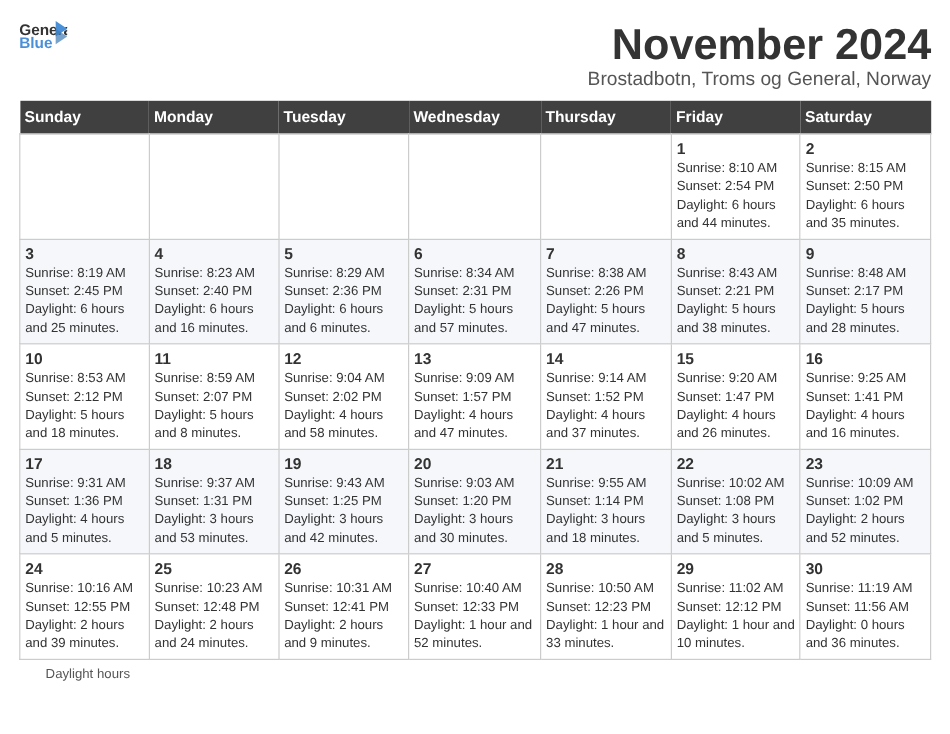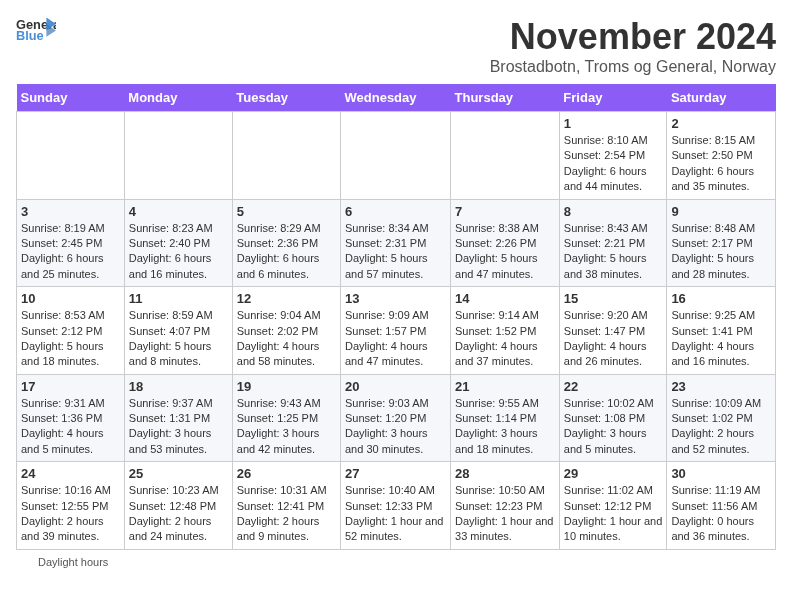--- a/index.html
+++ b/index.html
@@ -41,21 +41,21 @@
     .title-location {
       font-size: 16px;
       color: #555;
     }
     .calendar {
       width: 100%;
       border-collapse: collapse;
       font-size: 11px;
     }
     .calendar thead th {
-      background: #8b5cf6;
+      background: #404040;
       color: #fff;
       padding: 6px 4px;
       text-align: left;
       font-size: 13px;
       font-weight: bold;
     }
     .calendar tbody td {
       border: 1px solid #ccc;
       vertical-align: top;
       padding: 4px;
@@ -187,21 +187,21 @@
       <tr>
         <td>
           <span class="day-number">10</span>
           <div class="day-info">Sunrise: 8:53 AM
 Sunset: 2:12 PM
 Daylight: 5 hours and 18 minutes.</div>
         </td>
         <td>
           <span class="day-number">11</span>
           <div class="day-info">Sunrise: 8:59 AM
-Sunset: 4:07 PM
+Sunset: 2:07 PM
 Daylight: 5 hours and 8 minutes.</div>
         </td>
         <td>
           <span class="day-number">12</span>
           <div class="day-info">Sunrise: 9:04 AM
 Sunset: 2:02 PM
 Daylight: 4 hours and 58 minutes.</div>
         </td>
         <td>
           <span class="day-number">13</span>

